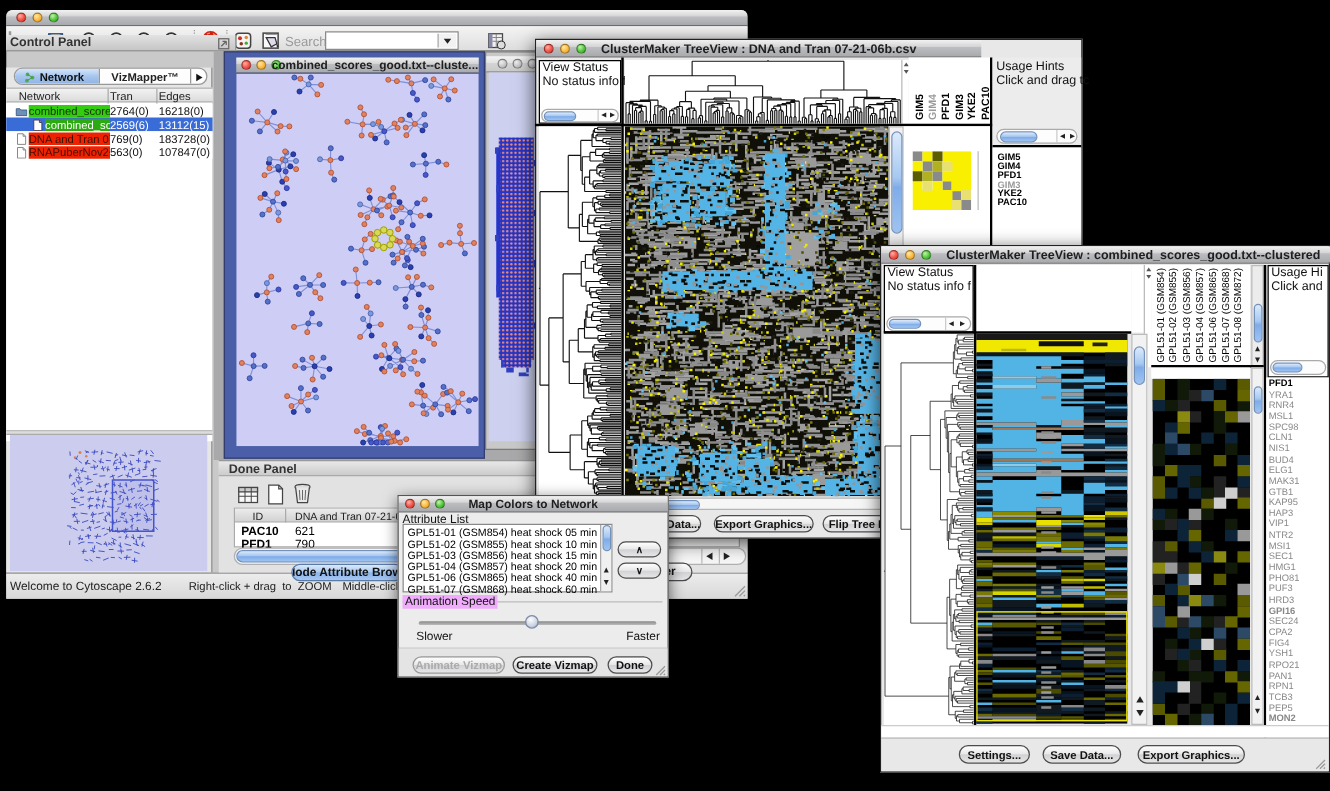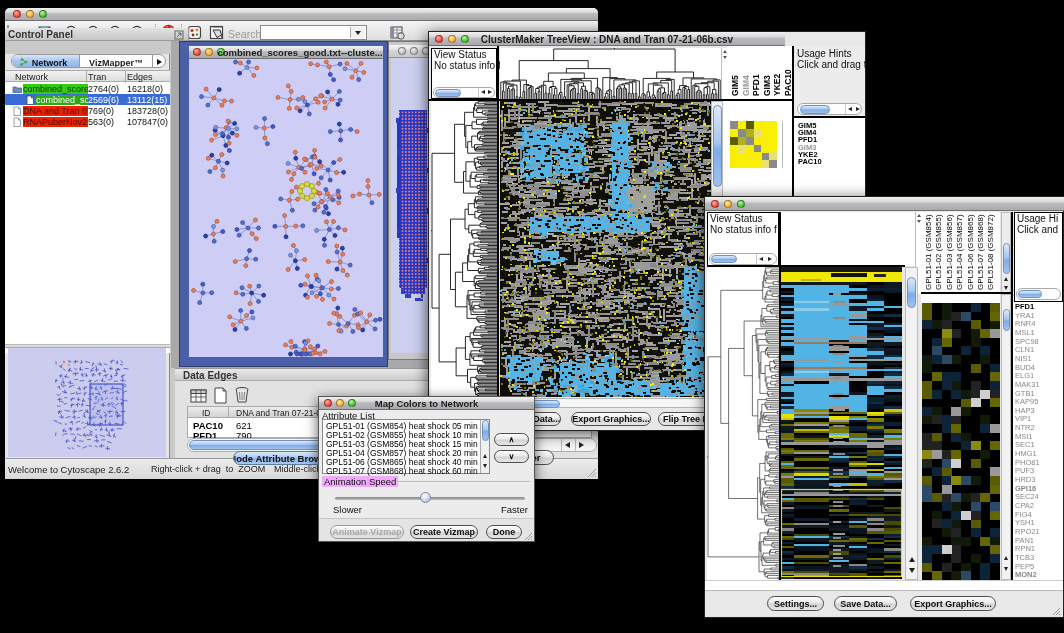--- a/index.html
+++ b/index.html
@@ -513,21 +513,21 @@
       <circle cx="123.0" cy="136.9" r="2.6" fill="#d8d85a" stroke="#a0a000" stroke-width="0.8"></circle>
       <circle cx="118.0" cy="139.0" r="2.6" fill="#d8d85a" stroke="#a0a000" stroke-width="0.8"></circle>
       <circle cx="113.1" cy="137.0" r="2.6" fill="#d8d85a" stroke="#a0a000" stroke-width="0.8"></circle>
       <circle cx="111.0" cy="132.0" r="2.6" fill="#d8d85a" stroke="#a0a000" stroke-width="0.8"></circle>
       <circle cx="113.0" cy="127.1" r="2.6" fill="#d8d85a" stroke="#a0a000" stroke-width="0.8"></circle>
       <circle cx="118.0" cy="125.0" r="2.6" fill="#d8d85a" stroke="#a0a000" stroke-width="0.8"></circle>
       <circle cx="122.9" cy="127.0" r="2.6" fill="#d8d85a" stroke="#a0a000" stroke-width="0.8"></circle>
     </svg>
     <div class="abs" style="left:170px;top:360px;width:423px;height:90px;background:#e2e2e2">
       <div class="abs" style="left:0;top:0;width:100%;height:13px;background:linear-gradient(#e8e8e8,#cccccc);border-bottom:1px solid #aaa;border-top:1px solid #999">
-        <div class="lbl" style="left:8px;top:1px;font-size:10px;font-weight:700;color:#333">Data Edges</div>
+        <div class="lbl" style="left:8px;top:1px;font-size:10px;font-weight:700;color:#333">Done Panel</div>
       </div>
       <svg class="abs" style="left:14px;top:18px" width="20" height="20" viewBox="0 0 20 20">
         <rect x="2" y="4" width="15" height="12" fill="#f8f8f8" stroke="#444"></rect>
         <rect x="2" y="4" width="15" height="3.5" fill="#ccc" stroke="#444"></rect>
         <path d="M2 11 h15 M7 4 v12 M12 4 v12" stroke="#444" stroke-width="0.8"></path>
       </svg>
       <svg class="abs" style="left:36px;top:18px" width="20" height="20" viewBox="0 0 20 20">
         <path d="M4 2 L12 2 L15 5 L15 17 L4 17 Z" fill="#fff" stroke="#444"></path>
         <path d="M12 2 L12 5 L15 5" fill="none" stroke="#444"></path>
       </svg>
@@ -659,20 +659,21 @@
 <div class="btn" style="left:509px;top:412px;width:52px;height:14px;font-size:9px">Save Data...</div>
 <div class="btn" style="left:571px;top:412px;width:80px;height:14px;font-size:9px">Export Graphics...</div>
 <div class="btn" style="left:658px;top:412px;width:72px;height:14px;font-size:9px;overflow:hidden">Flip Tree Node</div>
 <div class="abs" style="left:704px;top:196px;width:360px;height:422px;background:#e8e8e8;border:1px solid #222;box-shadow:0 3px 14px rgba(0,0,0,0.7)"></div>
 <div class="abs tbar" style="left:705px;top:197px;width:359px;height:14px">
     <div class="lights" style="left:6px;gap:5px">
       <div class="lt r"></div>
       <div class="lt y"></div>
       <div class="lt g"></div>
     </div>
+    <div class="lbl" style="left:52px;top:1.5px;font-size:10px;font-weight:700;color:#1e1e1e">ClusterMaker TreeView : combined_scores_good.txt--clustered</div>
   </div>
 <div class="panel" style="left:707px;top:212px;width:72px;height:54px">
     <div class="lbl" style="left:2px;top:0px;font-size:10px;color:#111">View Status</div>
     <div class="lbl" style="left:2px;top:11px;font-size:10px;color:#111">No status info f</div>
     <div class="abs" style="left:1px;top:40px;width:68px;height:12px;background:#fdfdfd;border:1px solid #aaa;border-radius:6px">
       <div class="aquathumb" style="left:1px;top:1px;width:26px;height:8px"></div>
       <div class="abs" style="left:46px;top:0;width:1px;height:10px;background:#ccc"></div>
       <div class="abs" style="left:49px;top:2.5px;border-top:2.5px solid transparent;border-bottom:2.5px solid transparent;border-right:4px solid #222"></div>
       <div class="abs" style="left:58px;top:2.5px;border-top:2.5px solid transparent;border-bottom:2.5px solid transparent;border-left:4px solid #222"></div>
     </div>

